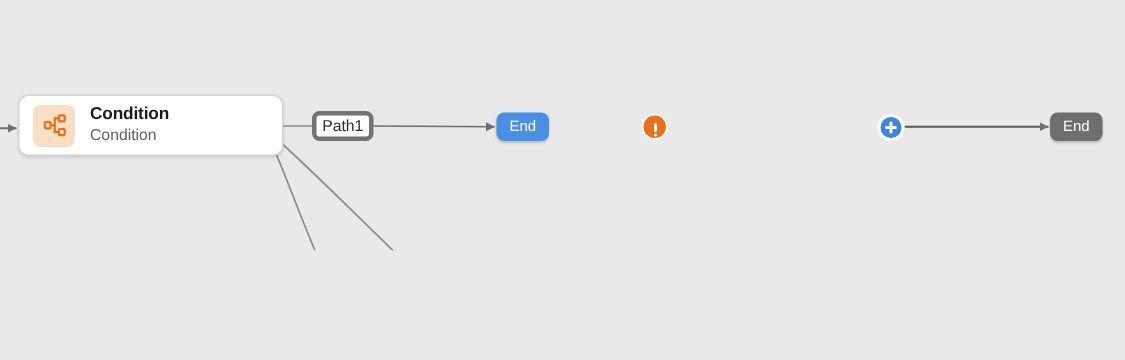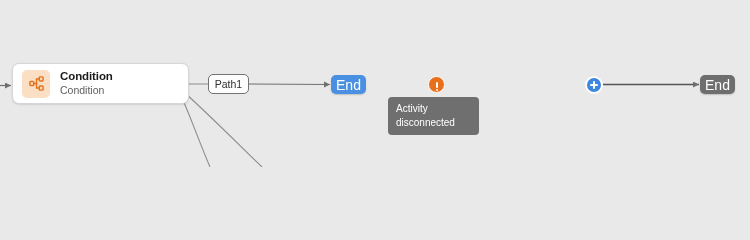--- a/index.html
+++ b/index.html
@@ -94,21 +94,21 @@
     width: 150px;
     height: 41px;
     padding: 0 9px;
     gap: 9px;
   }
 
   
   .path-label {
     position: absolute;
     background: #fdfdfd;
-    border: 1px solid #737373;
+    border: 3px solid #737373;
     border-radius: 5px;
     font-size: 10.5px;
     color: #303030;
     display: flex;
     align-items: center;
     justify-content: center;
     box-sizing: border-box;
     white-space: nowrap;
   }
   #path1-label {
@@ -118,21 +118,21 @@
     height: 20px;
   }
 
   
   .end-pill {
     position: absolute;
     border-radius: 5px;
     display: flex;
     align-items: center;
     justify-content: center;
-    font-size: 14px;
+    font-size: 10px;
     color: #ffffff;
     box-sizing: border-box;
     white-space: nowrap;
   }
   #end-left {
     left: 331px;
     top: 75px;
     width: 35px;
     height: 19px;
     background: #4a90e2;
@@ -273,18 +273,14 @@
   </div>
 
 
   <div id="add-button">
     <span class="plus-h"></span>
     <span class="plus-v"></span>
   </div>
 
   <div class="end-pill" id="end-right">End</div>
 
-  <div id="tooltip">
-    <div class="tip-line">Activity</div>
-    <div class="tip-line">disconnected</div>
-  </div>
 
 </div>
 
 </body></html>

